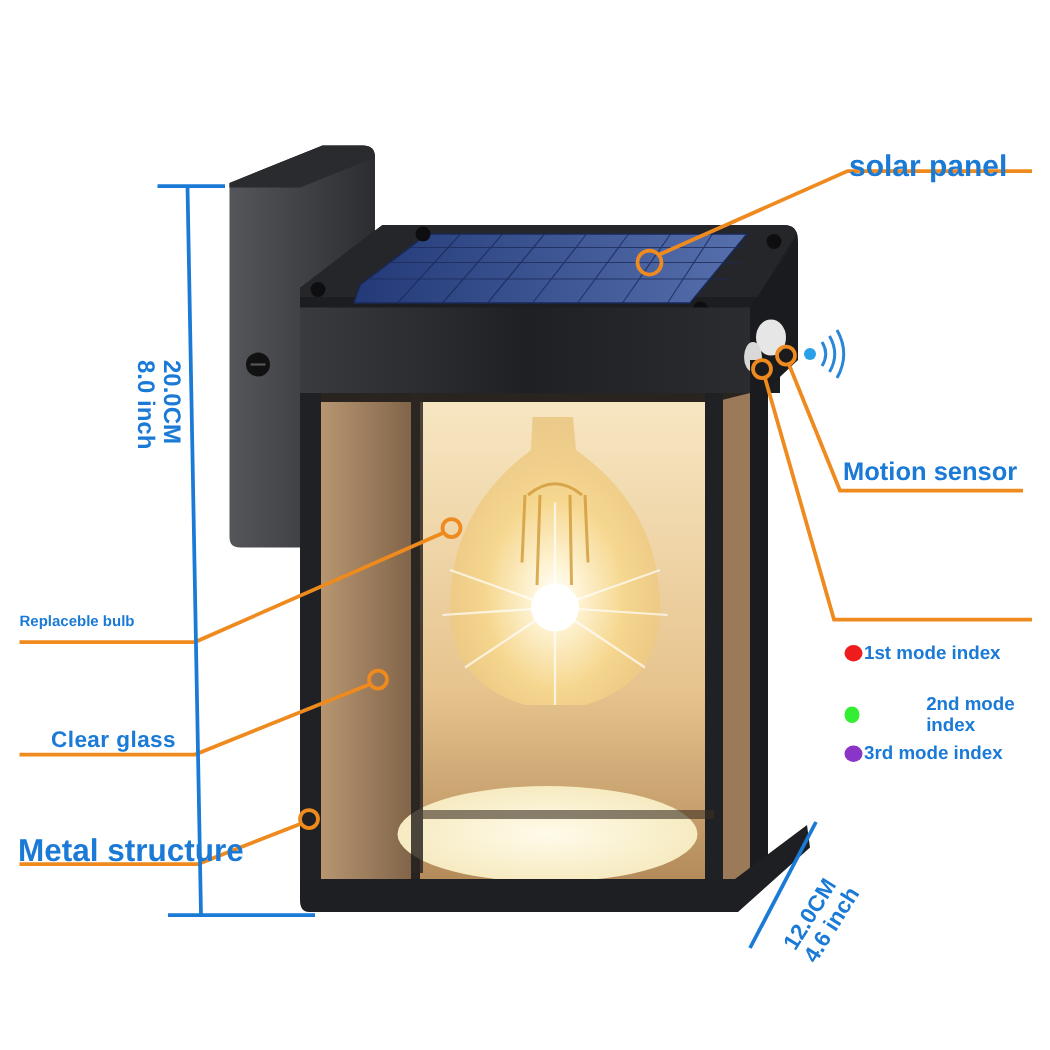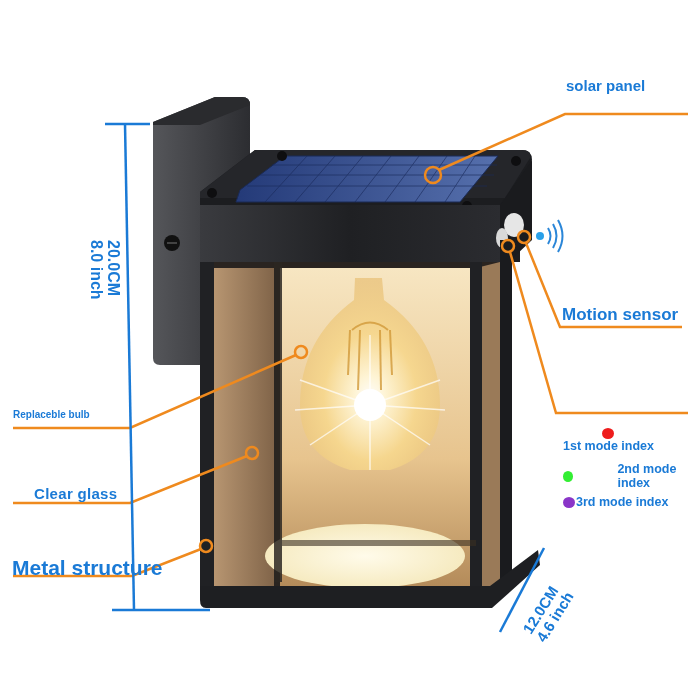--- a/index.html
+++ b/index.html
@@ -1,20 +1,20 @@
 <!DOCTYPE html>
 <html><head>
 <meta charset="utf-8">
 <style>
   html, body { margin: 0; padding: 0; background: #ffffff; }
   body { width: 700px; height: 700px; position: relative; overflow: hidden;
          font-family: "Liberation Sans", "DejaVu Sans", sans-serif; }
   .stage { position: absolute; left: 0; top: 0; width: 700px; height: 700px; }
   .label { position: absolute; color: #1a7ad6; font-weight: bold; white-space: nowrap; }
-  .lbl-solar { left: 566px; top: 77px; font-size: 15px; text-align: center; }
+  .lbl-solar { left: 566px; top: 100px; font-size: 20px; text-align: center; }
   .lbl-motion { left: 562px; top: 305px; font-size: 17px; }
   .lbl-onoff { left: 562px; top: 370px; font-size: 16px; line-height: 20px; }
   .lbl-bulb { left: 13px; top: 409px; font-size: 10px; }
   .lbl-glass { left: 13px; top: 485px; font-size: 15px; letter-spacing: 0.3px; margin-left: 21px; }
   .lbl-metal { left: 12px; top: 556px; font-size: 21px; }
   .mode-row { position: absolute; left: 563px; display: flex; align-items: center; color: #1a7ad6;
               font-weight: bold; font-size: 12.5px; }
   .mode-dot { width: 12px; height: 11px; border-radius: 50%; margin-right: 1px; }
   .dim-v { position: absolute; left: 84px; top: 178px; transform: rotate(90deg); transform-origin: left top;
            color: #1a7ad6; font-weight: bold; font-size: 16px; line-height: 17px; white-space: nowrap; }
@@ -177,21 +177,21 @@
   </svg>
 
   
   <div class="label lbl-solar">solar panel</div>
   <div class="label lbl-motion">Motion sensor</div>
   <div class="label lbl-bulb">Replaceble bulb</div>
   <div class="label lbl-glass">Clear glass</div>
   <div class="label lbl-metal">Metal structure</div>
 
   
-  <div class="mode-row" style="top:428px;flex-direction:column;">
+  <div class="mode-row" style="top:428px;">
     <span class="mode-dot" style="background:#ee1c1c;"></span>
     <span>1st mode index</span>
   </div>
   <div class="mode-row" style="top:462px;gap:43px;">
     <span class="mode-dot" style="background:#33ee33;"></span>
     <span>2nd mode index</span>
   </div>
   <div class="mode-row" style="top:495px;">
     <span class="mode-dot" style="background:#8a35c8;"></span>
     <span>3rd mode index</span>

